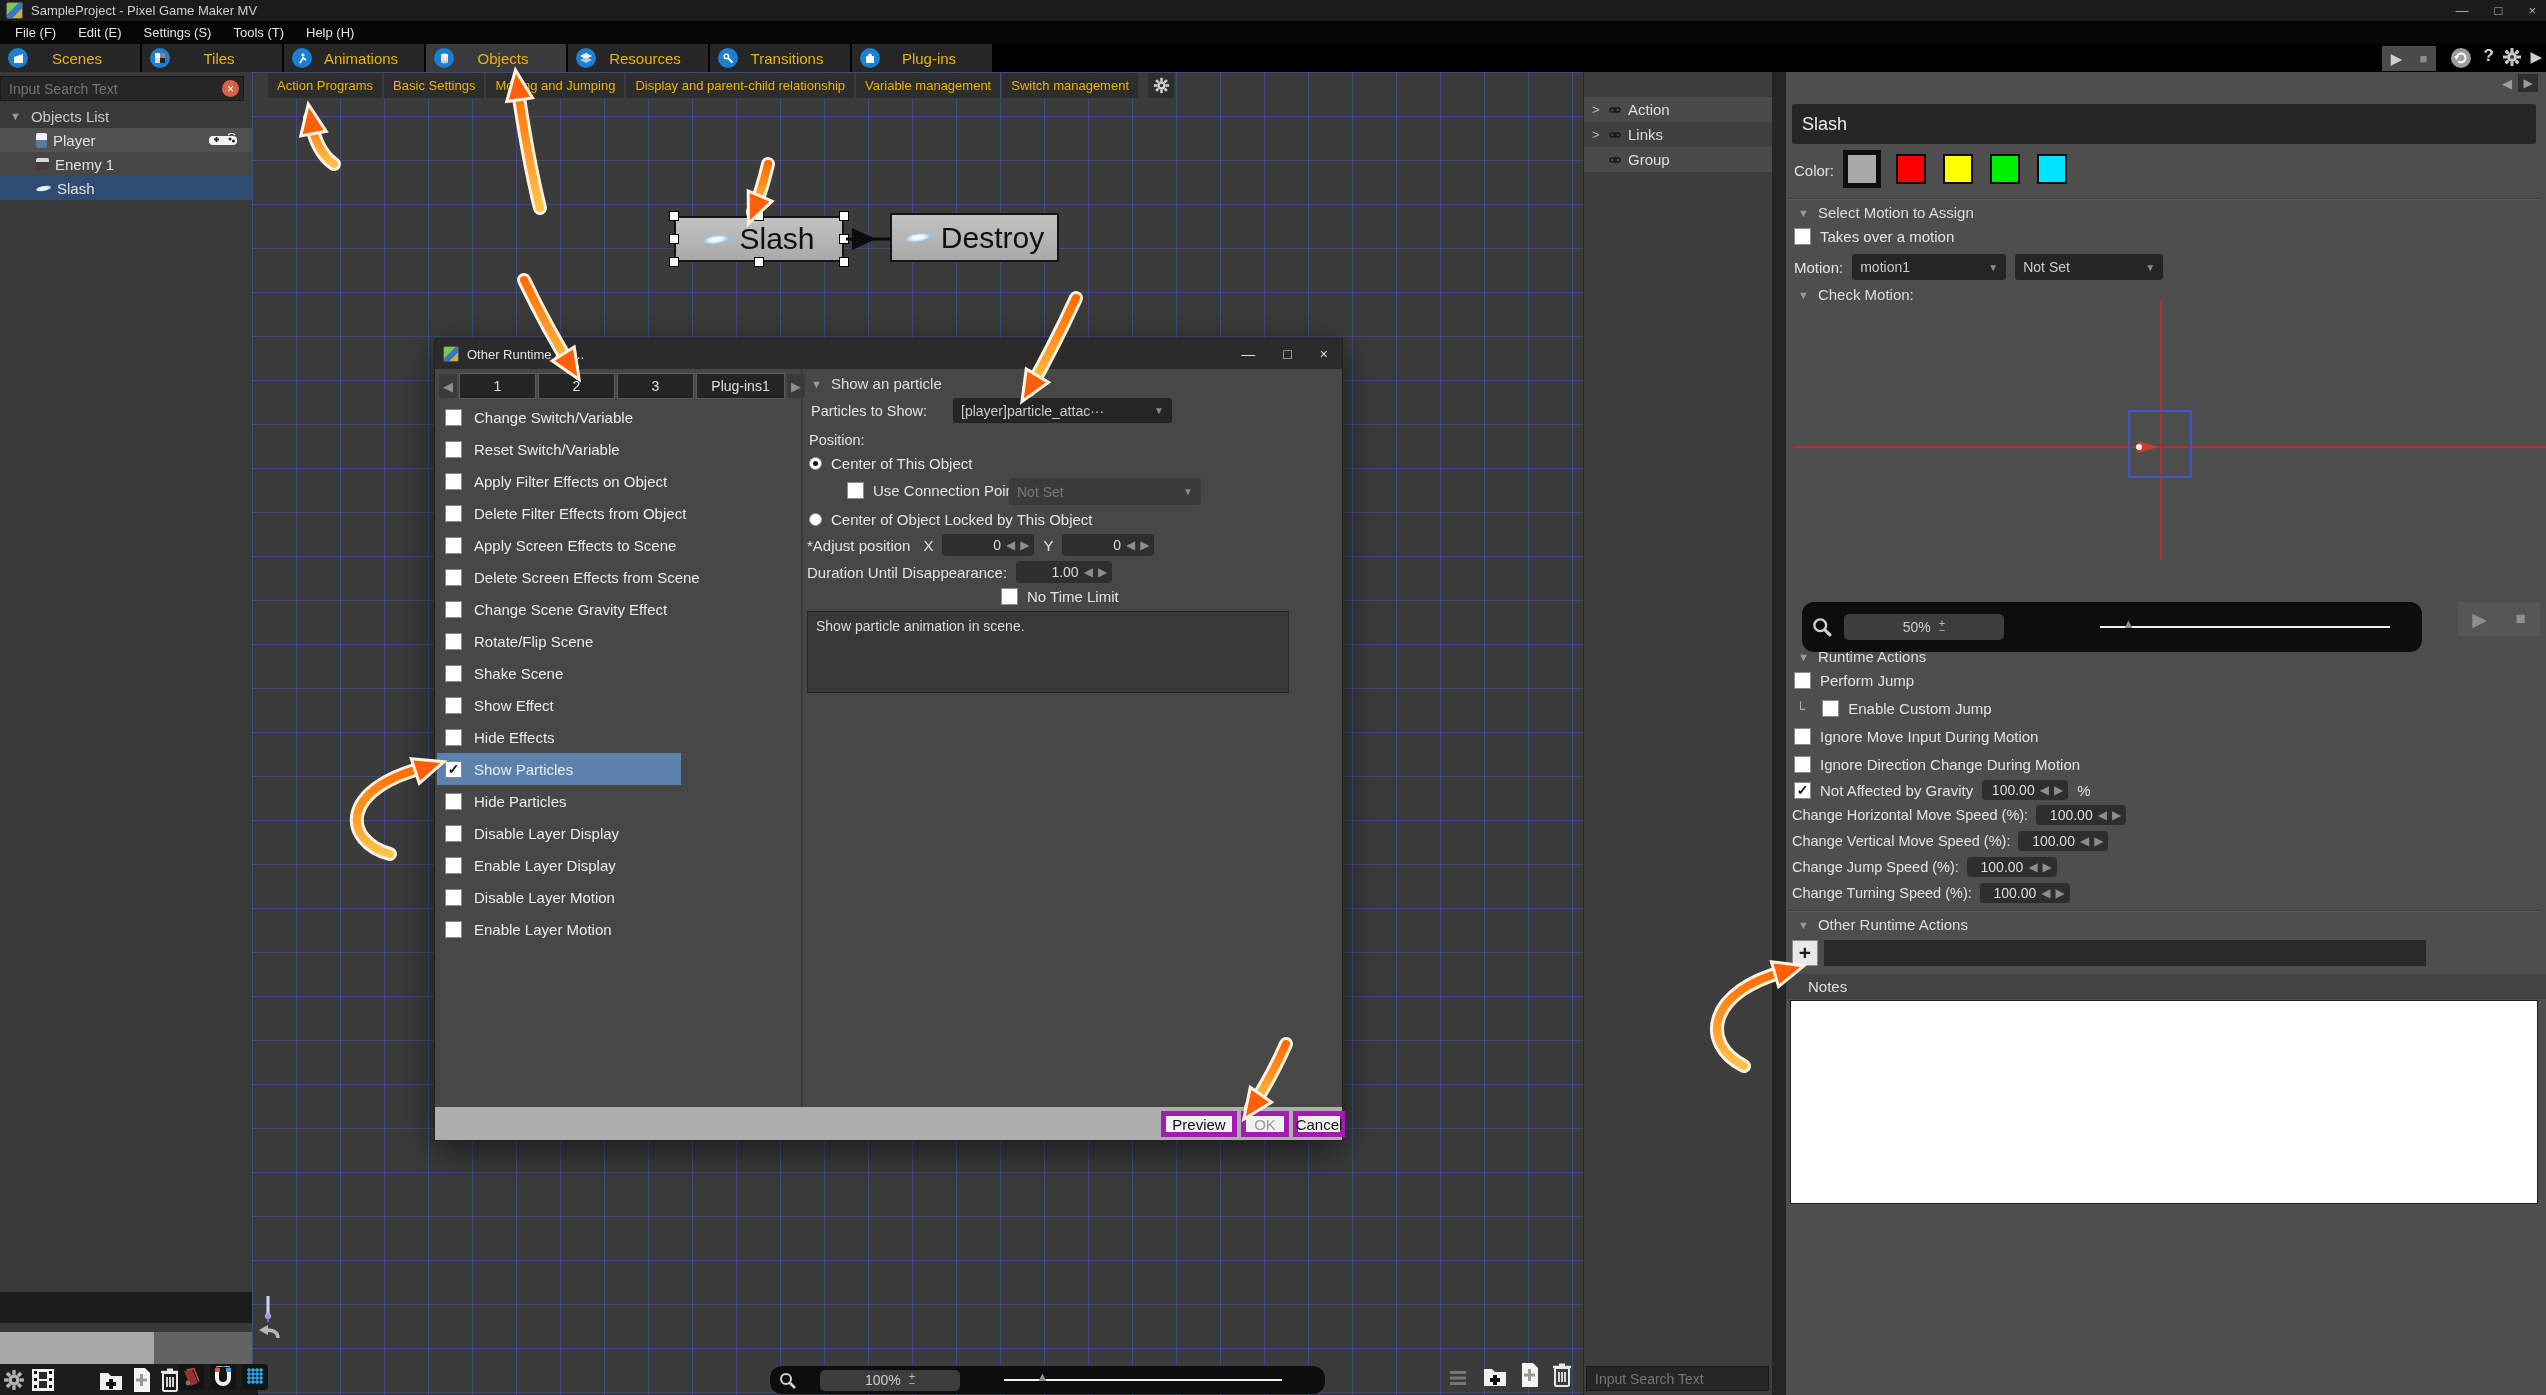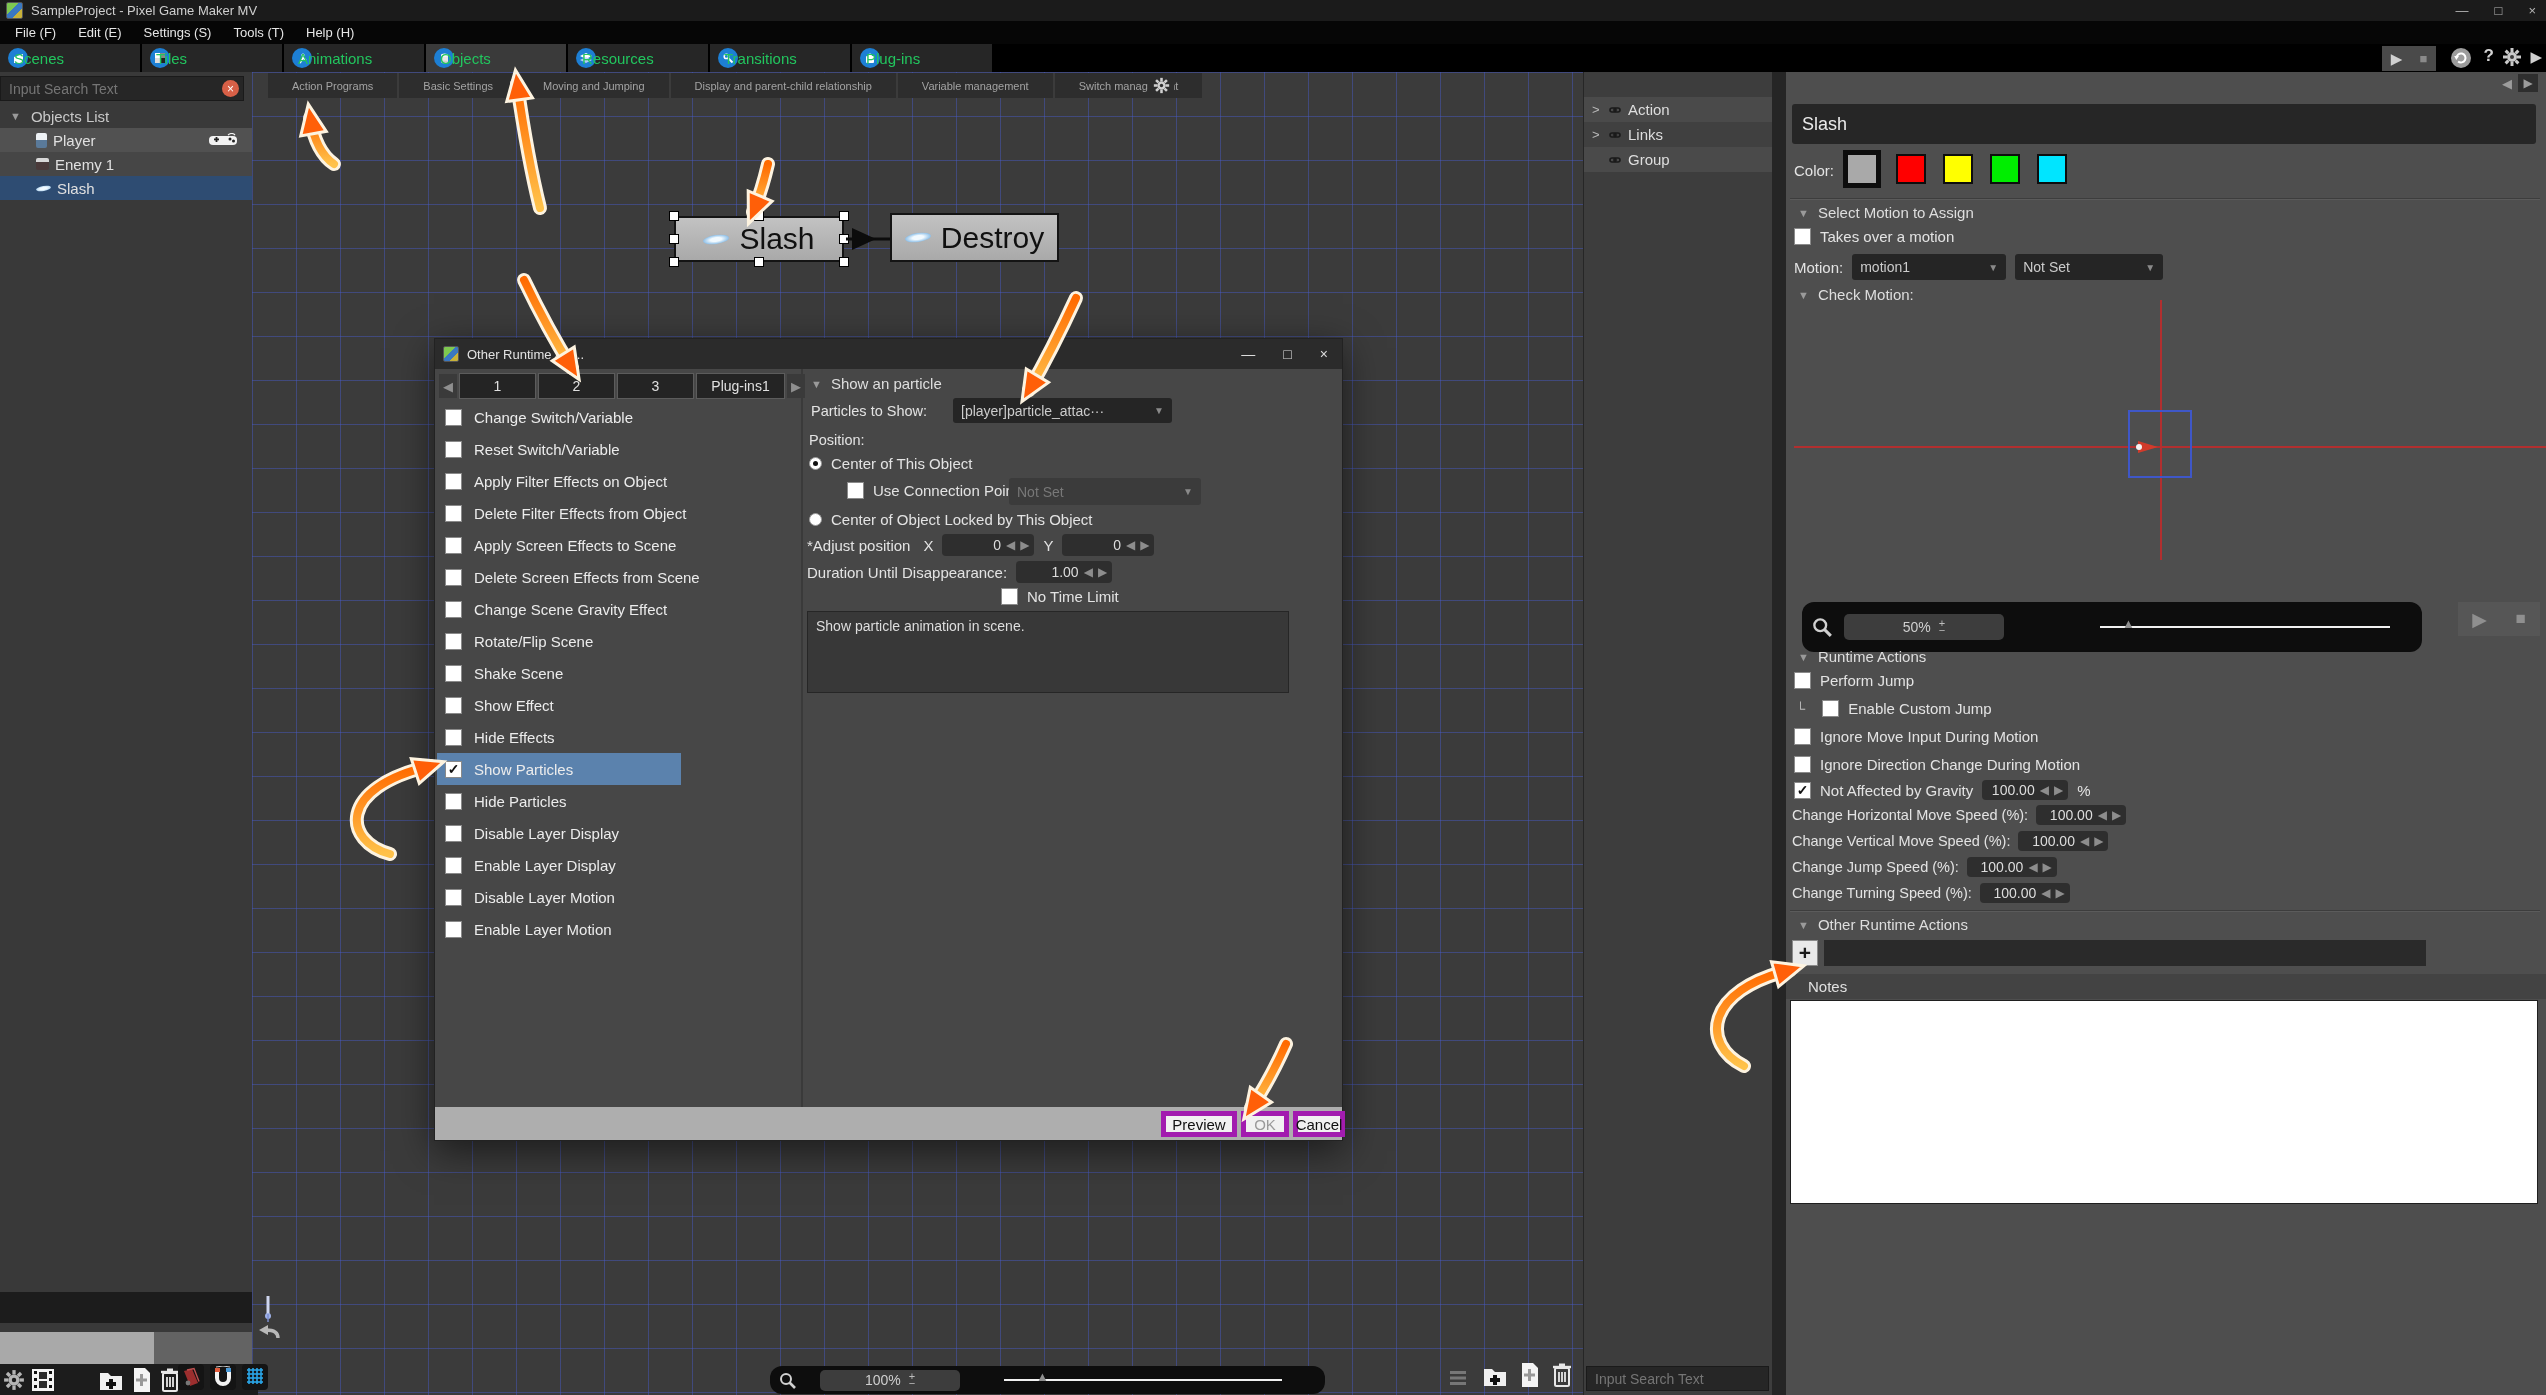--- a/index.html
+++ b/index.html
@@ -10,38 +10,38 @@
   .titlebar{left:0;top:0;width:2546px;height:21px;background:#1b1b1b;display:flex;align-items:center;gap:8px;padding-left:6px;box-sizing:border-box;}
   .title-ico{width:15px;height:15px;border-radius:2px;background:linear-gradient(135deg,#7ec850 0 40%,#3a78c2 40% 70%,#c8b23a 70%);border:1px solid #555;}
   .title-txt{font-size:13px;color:#cfcfcf;}
   .winbtns{position:absolute;right:10px;top:0;height:21px;display:flex;gap:26px;align-items:center;color:#b5b5b5;font-size:13px;}
   .menubar{left:0;top:21px;width:2546px;height:23px;background:#060606;display:flex;align-items:center;gap:4px;padding-left:6px;box-sizing:border-box;}
   .mitem{font-size:13px;color:#e6e6e6;padding:2px 9px;}
   .tabbar{left:0;top:44px;width:2546px;height:28px;background:#000;display:flex;gap:2px;}
   .tab{width:140px;height:28px;background:#262626;display:flex;align-items:center;box-sizing:border-box;}
   .tab.active{background:#3a3a3a;}
   .tab .circ{width:20px;height:20px;border-radius:50%;background:#1d7fd4;margin-left:8px;display:flex;align-items:center;justify-content:center;flex:none;}
-  .tab .tlabel{flex:1;font-size:15px;color:#22c55e;margin-left:-14px;}
+  .tab .tlabel{flex:1;text-align:center;font-size:15px;color:#eab308;margin-left:-14px;}
   .runbox{position:absolute;right:110px;top:46px;width:54px;height:25px;background:#4a4a4a;display:flex;align-items:center;justify-content:space-around;}
   .glyph-play{color:#d0d0d0;font-size:15px;}
   .glyph-stop{color:#8a8a8a;font-size:13px;}
   
   .leftpanel{left:0;top:72px;width:252px;height:1292px;background:#393939;}
   .searchbox{position:absolute;left:0;top:4px;width:244px;height:25px;background:#262626;border:1px solid #1a1a1a;display:flex;align-items:center;box-sizing:border-box;}
   .searchbox input{flex:1;background:transparent;border:0;outline:none;color:#9a9a9a;font-size:14px;padding-left:8px;font-family:inherit;}
   .xcirc{width:17px;height:17px;border-radius:50%;background:#d86047;color:#fff;font-size:12px;display:flex;align-items:center;justify-content:center;margin-right:4px;flex:none;}
   .treetitle{position:absolute;left:0;top:32px;height:24px;display:flex;align-items:center;gap:10px;padding-left:10px;color:#c8c8c8;font-size:15px;}
   .orow{position:absolute;left:0;width:252px;height:24px;display:flex;align-items:center;gap:6px;box-sizing:border-box;padding-left:36px;font-size:15px;color:#e0e0e0;}
   .tri{color:#9a9a9a;font-size:11px;}
   
   .canvas{left:252px;top:72px;width:1331px;height:1323px;background:#3b3b3b;
     background-image:linear-gradient(rgba(72,92,205,.45) 1px,transparent 1px),linear-gradient(90deg,rgba(72,92,205,.45) 1px,transparent 1px);
     background-size:44px 44px;}
   .subtabbar{position:absolute;left:16px;top:1px;height:25px;display:flex;gap:2px;}
-  .stab{background:#2d2d2d;color:#a3a3a3;font-size:11px;display:flex;align-items:center;padding:0 24px;}
+  .stab{background:#2d2d2d;color:#eab308;font-size:13px;display:flex;align-items:center;padding:0 9px;}
   .gear-tile{background:#2d2d2d;width:26px;display:flex;align-items:center;justify-content:center;}
   .node{position:absolute;height:46px;background:linear-gradient(#c2c2c2,#a9a9a9);border:2px solid #141414;box-sizing:border-box;display:flex;align-items:center;justify-content:center;gap:10px;color:#101010;font-size:30px;}
   .lens{width:26px;height:9px;border-radius:50%;background:radial-gradient(ellipse at center,#f2faff 0 30%,#8fc0e8 70%,#6d9cc9);transform:rotate(-8deg);}
   .handle{position:absolute;width:10px;height:10px;background:#fff;border:1px solid #000;box-sizing:border-box;}
   
   .dialog{left:434px;top:338px;width:909px;height:803px;background:#474747;border:1px solid #222;box-sizing:border-box;box-shadow:0 10px 36px rgba(0,0,0,.55);z-index:20;}
   .dtitle{position:absolute;left:0;top:0;width:100%;height:30px;background:#2b2b2b;display:flex;align-items:center;gap:8px;padding-left:8px;box-sizing:border-box;}
   .dtitle .title-txt{font-size:13px;color:#e2e2e2;}
   .dwin{position:absolute;right:14px;top:0;height:30px;display:flex;gap:28px;align-items:center;color:#dcdcdc;font-size:14px;}
   .dtabrow{position:absolute;left:0;top:32px;height:30px;display:flex;align-items:center;gap:2px;padding-left:4px;}

